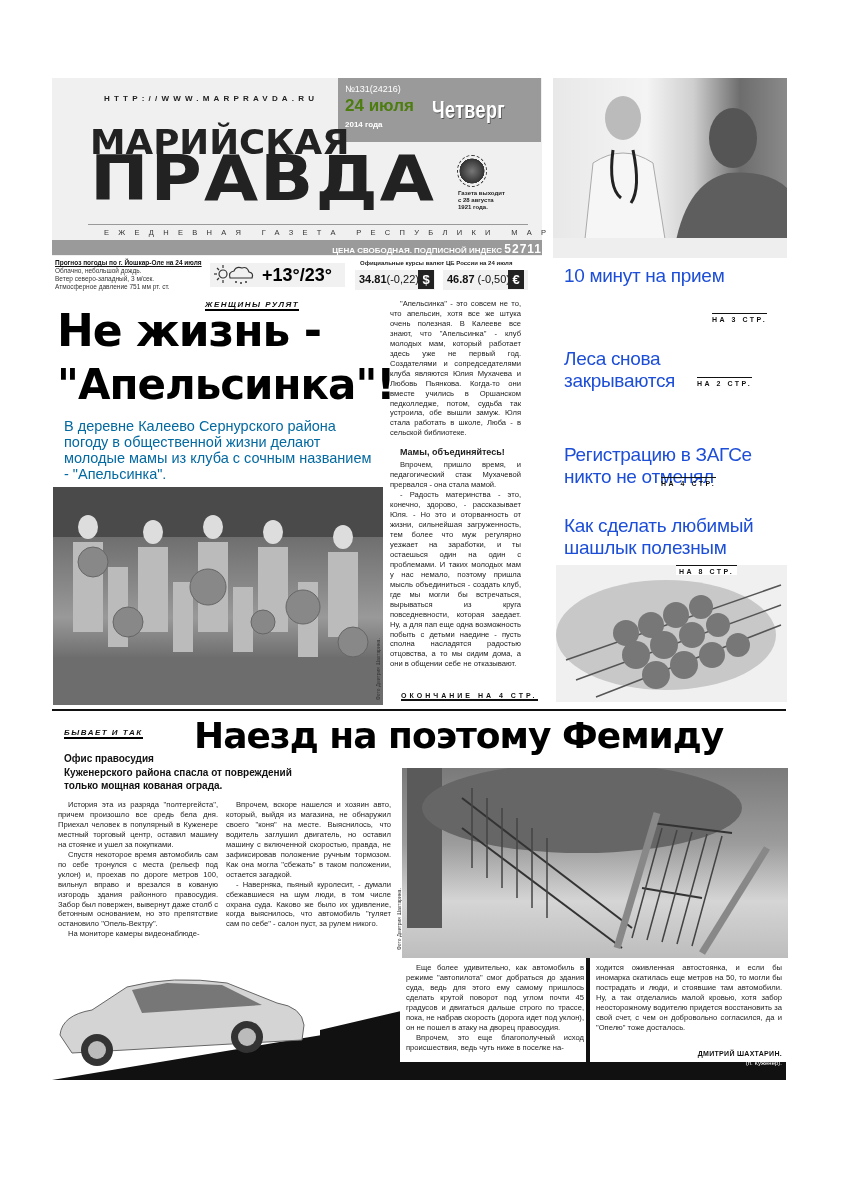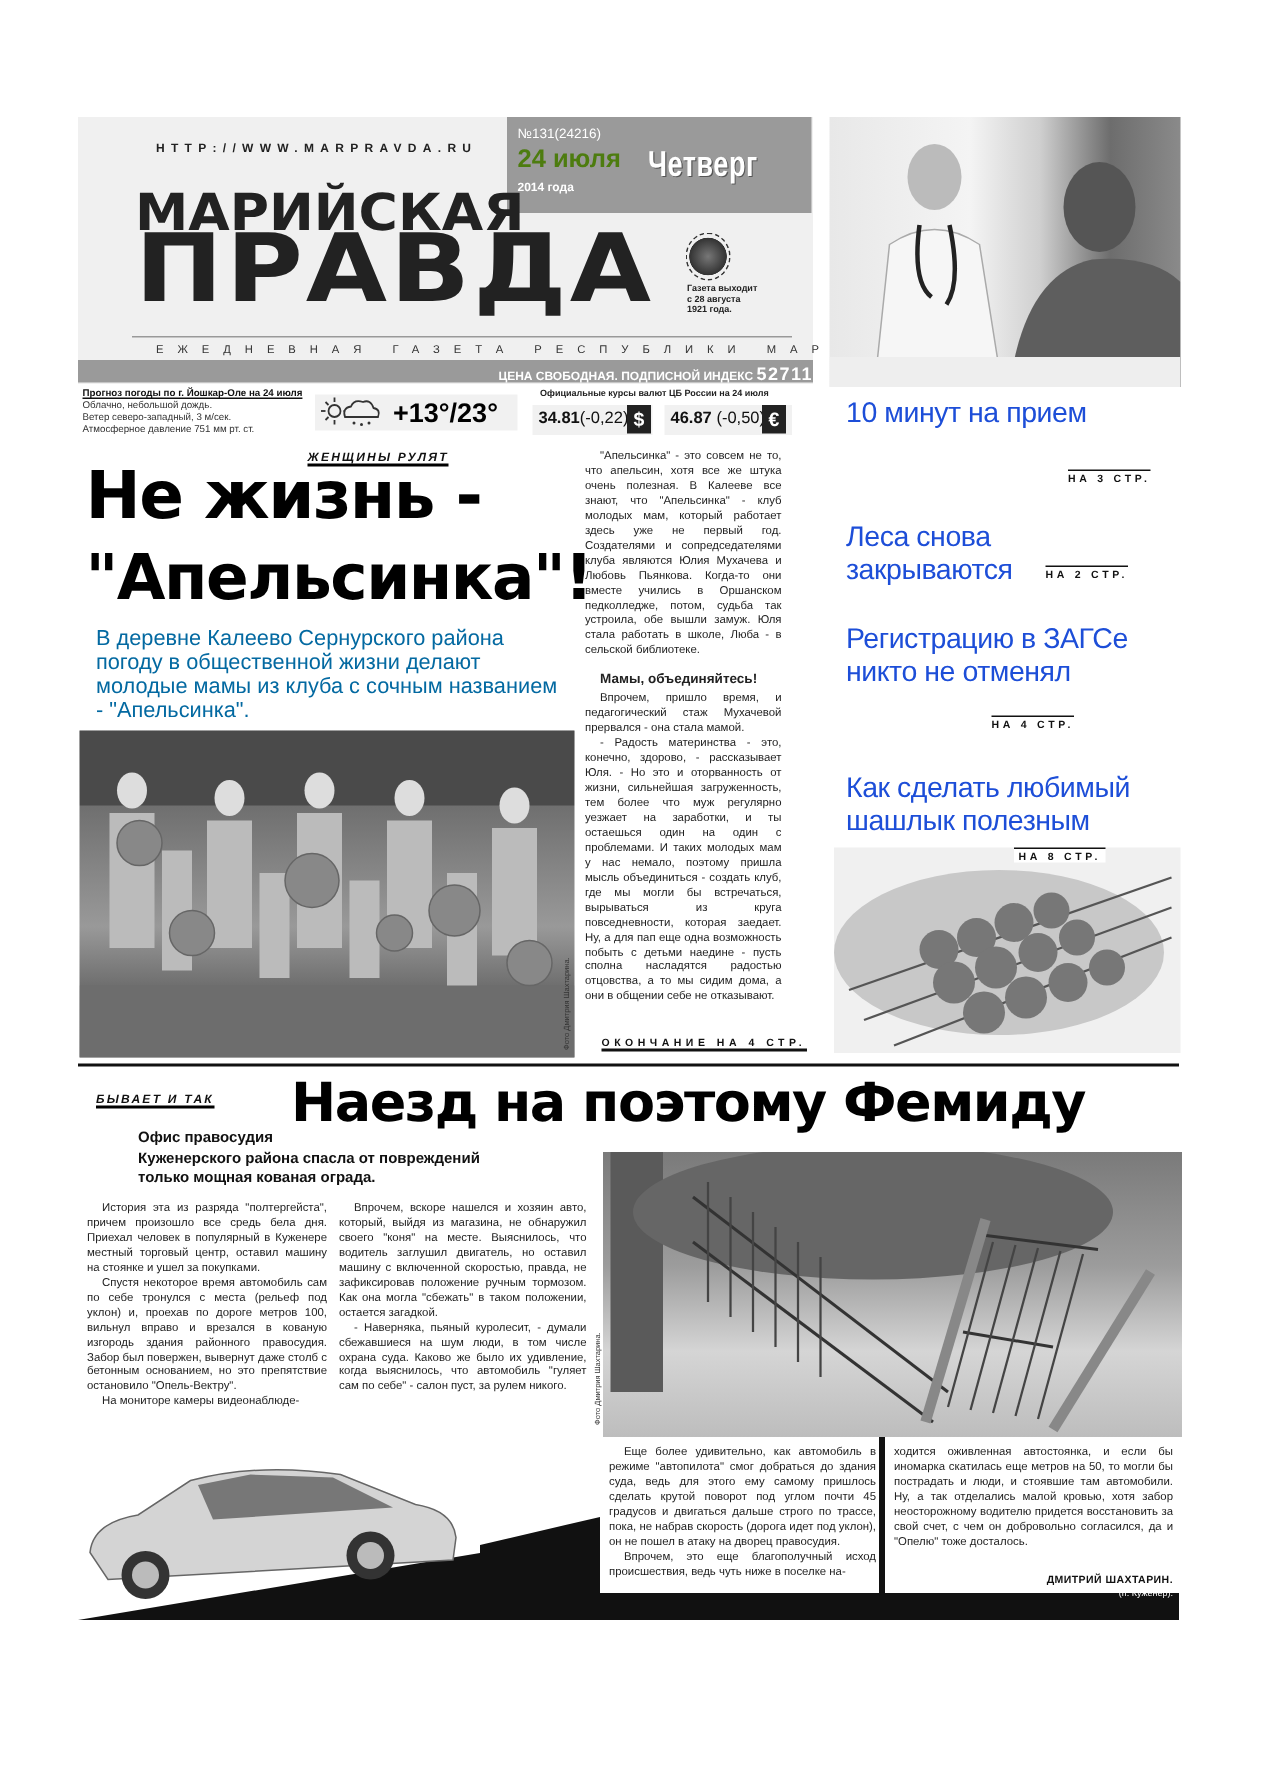--- a/index.html
+++ b/index.html
@@ -47,21 +47,21 @@
   .headline { font-weight: 900; color: #000; font-family: "DejaVu Sans", sans-serif; letter-spacing: -1px; }
   .lead { left: 64px; top: 418px; width: 310px; font-size: 14.5px; line-height: 16px; color: #0369a1; }
   .col { font-size: 7.6px; line-height: 9.95px; text-align: justify; color: #222; }
   .col p { text-indent: 10px; }
   .subhead { font-size: 9px; font-weight: bold; }
   .cont { font-size: 7px; font-weight: bold; letter-spacing: 3px; border-bottom: 2px solid #111; }
 
   .hr-thick { left: 52px; width: 734px; border-top: 2px solid #111; }
 
   
-  .lead2 { left: 64px; top: 752px; font-size: 10px; font-weight: bold; line-height: 13.5px; color: #111; margin-left: 28px; }
+  .lead2 { left: 64px; top: 752px; font-size: 10px; font-weight: bold; line-height: 13.5px; color: #111; }
   .caption { font-size: 5px; color: #333; transform: rotate(-90deg); transform-origin: left top; white-space: nowrap; }
   .byline { font-size: 7px; font-weight: 900; text-align: right; letter-spacing: 0.3px; }
   .byline-loc { font-size: 6px; text-align: right; color: #333; }
   .black-band { background: #111; }
 </style>
 </head>
 <body>
 
 <div class="abs mast"></div>
 <div class="abs url">HTTP://WWW.MARPRAVDA.RU</div>
@@ -135,21 +135,21 @@
   <div>10 минут на прием</div>
 </div>
 <div class="abs page-ref" style="left:712px;top:313px">НА 3 СТР.</div>
 
 <div class="abs teaser" style="top:348px">
   <div>Леса снова</div>
   <div>закрываются</div>
 </div>
 <div class="abs page-ref" style="left:697px;top:377px">НА 2 СТР.</div>
 
-<div class="abs teaser" style="top:416px">
+<div class="abs teaser" style="top:444px">
   <div>Регистрацию в ЗАГСе</div>
   <div>никто не отменял</div>
 </div>
 <div class="abs page-ref" style="left:661px;top:477px">НА 4 СТР.</div>
 
 <div class="abs teaser" style="top:515px">
   <div>Как сделать любимый</div>
   <div>шашлык полезным</div>
 </div>
 <div class="abs photo" style="left:556px;top:565px;width:231px;height:137px;background:#f0f0f0;">

